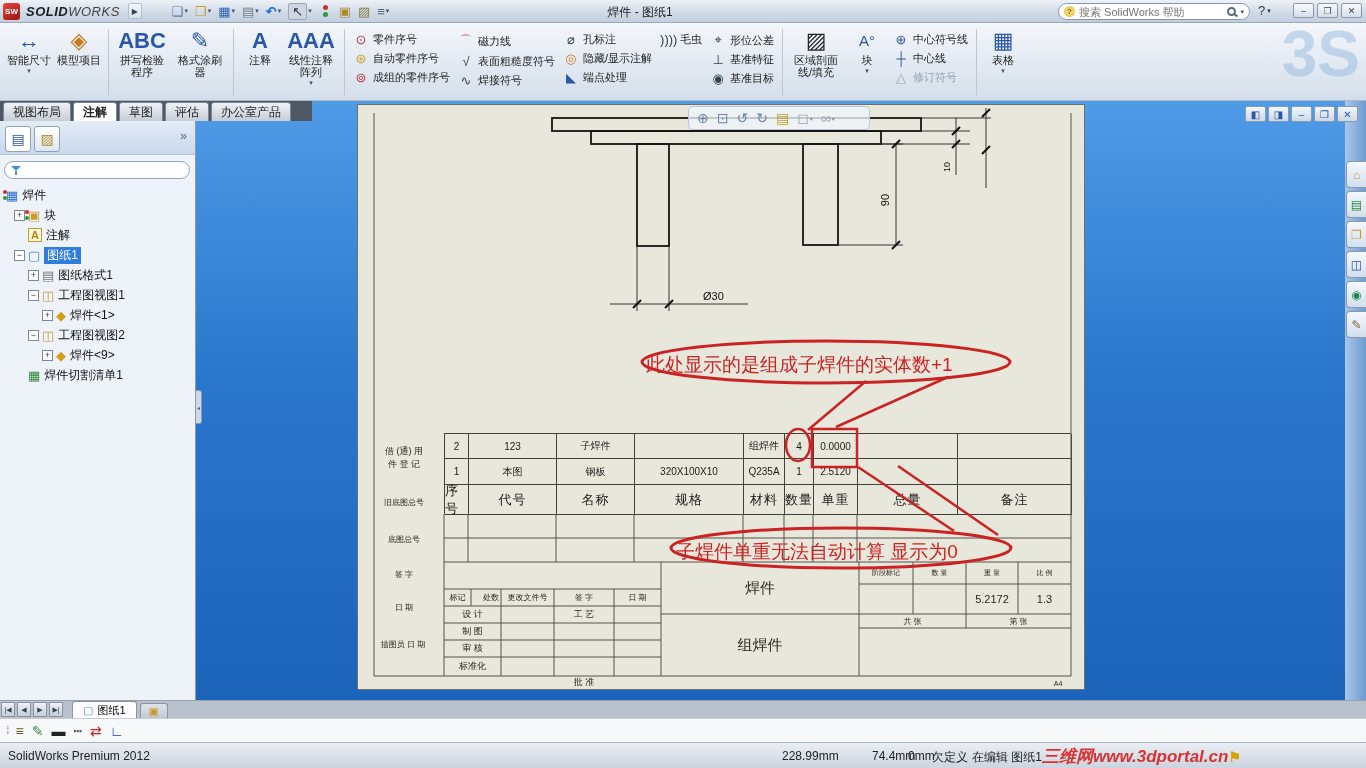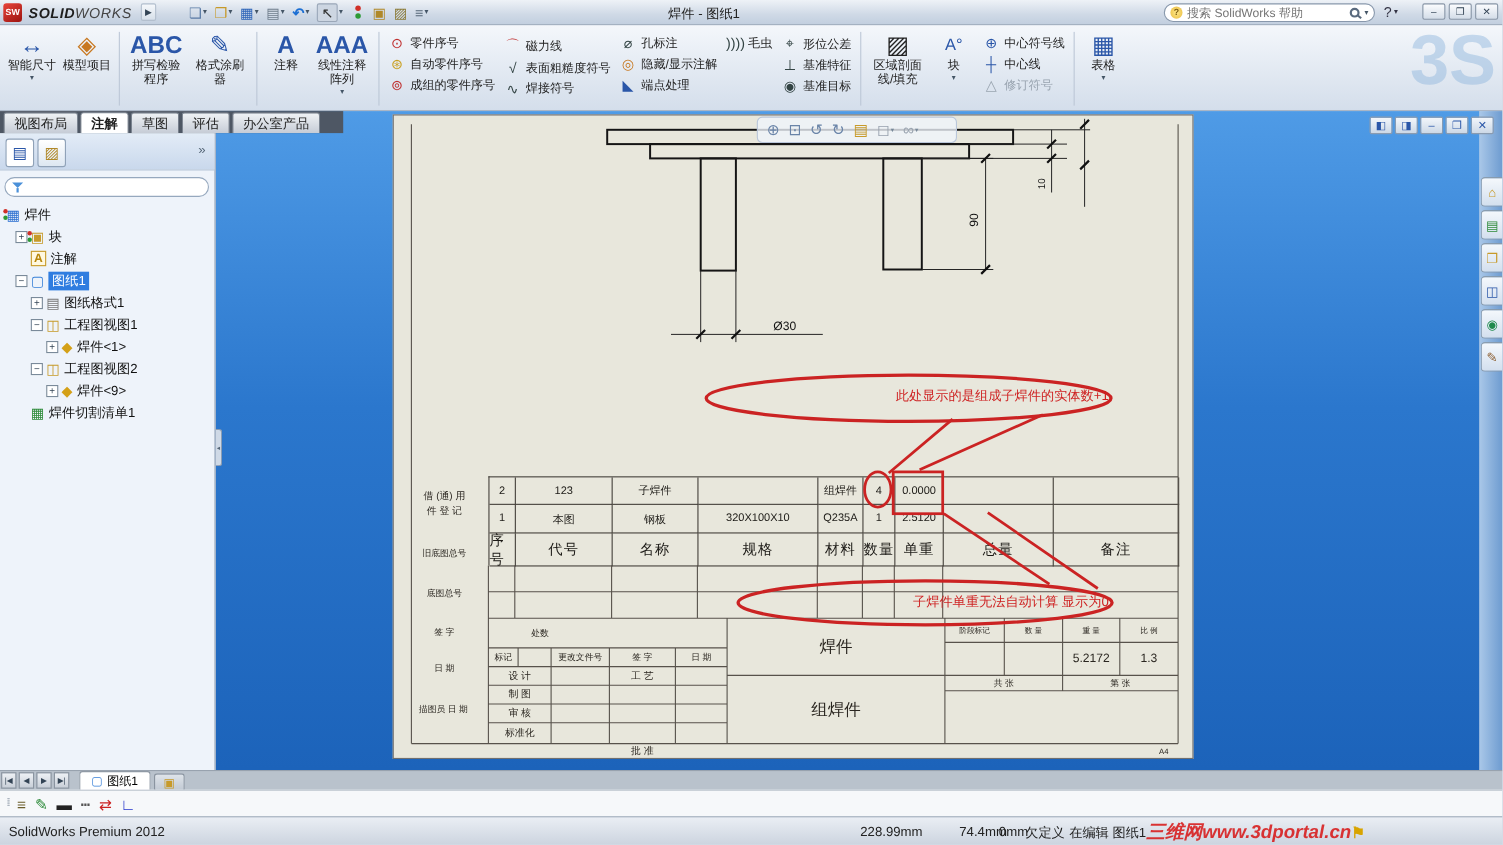--- a/index.html
+++ b/index.html
@@ -80,21 +80,21 @@
   .headsup{position:absolute;left:492px;top:5px;width:182px;height:24px;background:rgba(240,245,252,.78);border:1px solid #b9c6da;border-radius:5px;display:flex;align-items:center;padding:0 8px;gap:8px;z-index:6}
   .hsi{font-size:14px;color:#6a84a8;display:flex;align-items:center;gap:1px}
   .hsi .dd{font-size:6px;color:#789}
   .hsi.y{color:#c79a2a}.hsi.g{color:#98a2ae}
   
   .bom{position:absolute;left:86px;top:328px;width:627px;height:81px;display:grid;grid-template-columns:24px 88px 78px 109px 41px 29px 44px 100px 114px;grid-template-rows:25px 26px 30px;border-top:1px solid #44403a;border-left:1px solid #44403a;z-index:1}
   .bc,.bh{border-right:1px solid #44403a;border-bottom:1px solid #44403a;display:flex;align-items:center;justify-content:center;color:#1c1a16}
   .bc{font-size:10px}
   .bh{font-size:13px;letter-spacing:1px}
   .tbt{position:absolute;color:#2a2620;display:flex;align-items:center;justify-content:center;text-align:center;z-index:2;white-space:pre-line}
-  .note{position:absolute;z-index:5;color:#ce2222;font-size:12px;text-align:right;white-space:nowrap}
+  .note{position:absolute;z-index:5;color:#ce2222;font-size:19px;text-align:left;white-space:nowrap}
   
   .dwc{position:absolute;left:1245px;top:106px;display:flex;gap:2px;z-index:8}
   .dwb{width:21px;height:16px;border:1px solid #8a9bb0;border-radius:2px;background:linear-gradient(#f2f6fb,#ccd8e6);font-size:10px;color:#2a56a8;display:flex;align-items:center;justify-content:center}
   
   .taskpane{position:absolute;left:1345px;top:101px;width:21px;height:599px;background:linear-gradient(90deg,#a9c7e8,#6d9bd0);z-index:7;padding-top:60px}
   .tpb{width:20px;height:27px;margin:0 0 3px 1px;border:1px solid #89a;border-right:none;border-radius:4px 0 0 4px;background:linear-gradient(#f4f8fc,#d3dfee);font-size:12px;display:flex;align-items:center;justify-content:center}
   .tp1{color:#c79a2a}.tp2{color:#2e8b3a}.tp3{color:#c79a2a}.tp4{color:#2a56a8}.tp5{color:#1f8a4c}.tp6{color:#8a5a2a}
   
   .shtabs{position:absolute;left:0;top:700px;width:1366px;height:18px;background:#b9c2cc;border-top:1px solid #98a2ae;display:flex;align-items:flex-end}
   .navb{width:14px;height:15px;margin:0 1px 1px 1px;background:linear-gradient(#eef1f5,#c8cfd8);border:1px solid #8a94a0;font-size:7px;color:#345;display:flex;align-items:center;justify-content:center}
@@ -341,21 +341,21 @@
       </div>
 
       <div class="tbt" style="left:16px;top:340px;width:60px;height:26px;font-size:9px">借 (通) 用
 件 登 记</div>
       <div class="tbt" style="left:16px;top:392px;width:60px;height:10px;font-size:8px">旧底图总号</div>
       <div class="tbt" style="left:16px;top:429px;width:60px;height:10px;font-size:8px">底图总号</div>
       <div class="tbt" style="left:16px;top:464px;width:60px;height:10px;font-size:8px">签  字</div>
       <div class="tbt" style="left:16px;top:497px;width:60px;height:10px;font-size:8px">日  期</div>
       <div class="tbt" style="left:10px;top:534px;width:70px;height:10px;font-size:8px">描图员  日 期</div>
       <div class="tbt" style="left:86px;top:485px;width:27px;height:15px;font-size:8px">标记</div>
-      <div class="tbt" style="left:113px;top:463px;width:40px;height:15px;font-size:8px">处数</div>
+      <div class="tbt" style="left:113px;top:485px;width:40px;height:15px;font-size:8px">处数</div>
       <div class="tbt" style="left:143px;top:485px;width:53px;height:15px;font-size:8px">更改文件号</div>
       <div class="tbt" style="left:196px;top:485px;width:60px;height:15px;font-size:8px">签 字</div>
       <div class="tbt" style="left:256px;top:485px;width:47px;height:15px;font-size:8px">日 期</div>
       <div class="tbt" style="left:86px;top:502px;width:57px;height:15px;font-size:9px">设 计</div>
       <div class="tbt" style="left:196px;top:502px;width:60px;height:15px;font-size:9px">工 艺</div>
       <div class="tbt" style="left:86px;top:519px;width:57px;height:15px;font-size:9px">制 图</div>
       <div class="tbt" style="left:86px;top:536px;width:57px;height:15px;font-size:9px">审 核</div>
       <div class="tbt" style="left:86px;top:553px;width:57px;height:17px;font-size:9px">标准化</div>
       <div class="tbt" style="left:196px;top:569px;width:60px;height:17px;font-size:9px">批 准</div>
       <div class="tbt" style="left:303px;top:458px;width:198px;height:50px;font-size:15px">焊件</div>

